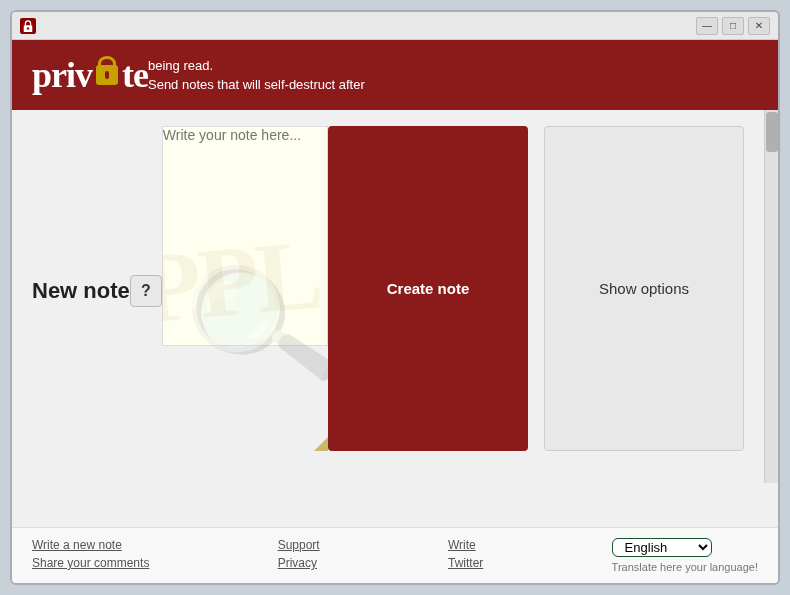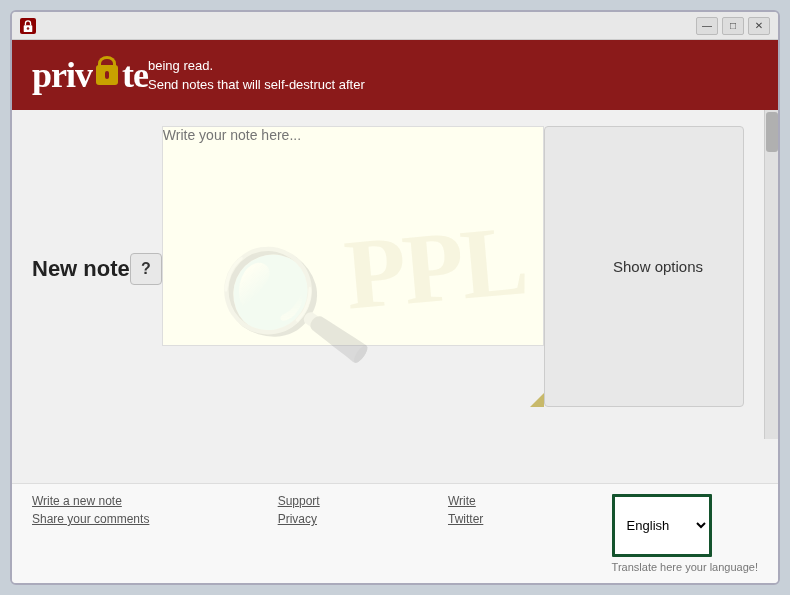--- a/index.html
+++ b/index.html
@@ -263,21 +263,20 @@
 
     .show-options-btn {
       background: #e8e8e8;
       color: #333;
       border: 1px solid #ccc;
       padding: 14px 40px;
       font-size: 15px;
       border-radius: 4px;
       cursor: pointer;
       min-width: 200px;
-      text-align: right;
     }
 
     
     .footer {
       background: #f8f8f8;
       border-top: 1px solid #ddd;
       padding: 10px 20px;
       flex-shrink: 0;
       margin-top: 44px;
     }
@@ -309,25 +308,25 @@
       gap: 4px;
     }
 
     .lang-select-wrapper {
       display: flex;
       align-items: center;
       gap: 4px;
     }
 
     .lang-select {
-      padding: 20px 8px;
+      padding: 0 8px;
       font-size: 13px;
-      border: 3px solid #14532d;
+      border: 1px solid #14532d;
       background: white;
-      border-radius: 1px;
+      border-radius: 6px;
       cursor: pointer;
       min-width: 100px;
     }
 
     .translate-text {
       font-size: 11px;
       color: #777;
     }
 
     
@@ -408,20 +407,21 @@
       <div class="note-textarea-wrapper">
         <div class="watermark-area">
           <div class="magnifier-watermark">🔍</div>
           <div class="text-watermark">PPL</div>
         </div>
         <textarea class="note-textarea" placeholder="Write your note here..." style=""></textarea>
         <div class="note-textarea-corner"></div>
       </div>
 
       <div class="buttons-row">
+        <button class="create-btn">Create note</button>
         <button class="show-options-btn">Show options</button>
       </div>
 
     </div>
 
     <div class="scrollbar-track">
       <div class="scrollbar-thumb"></div>
     </div>
   </div>
 

